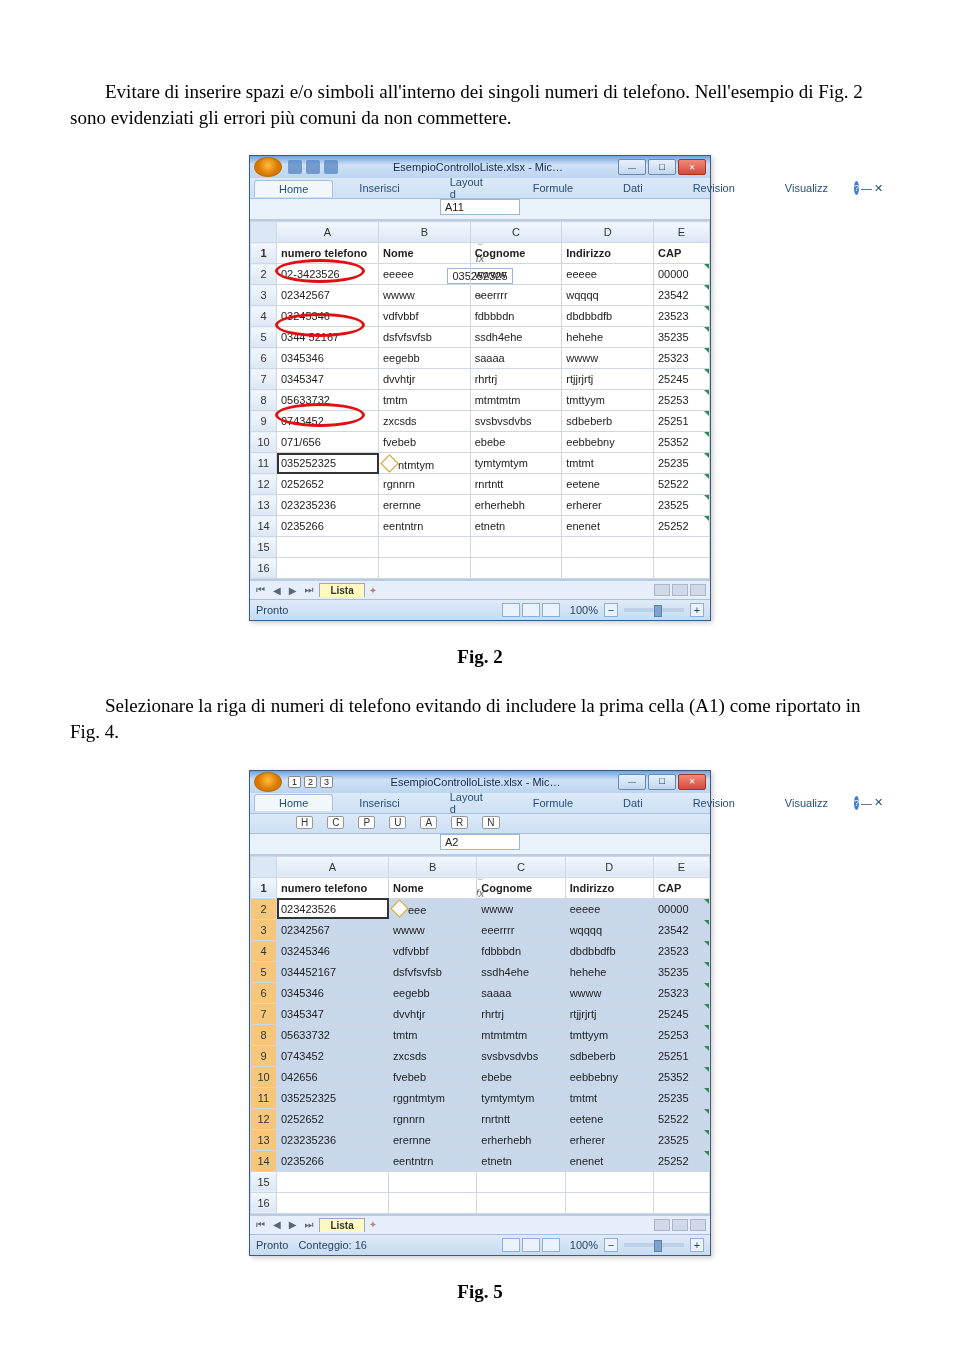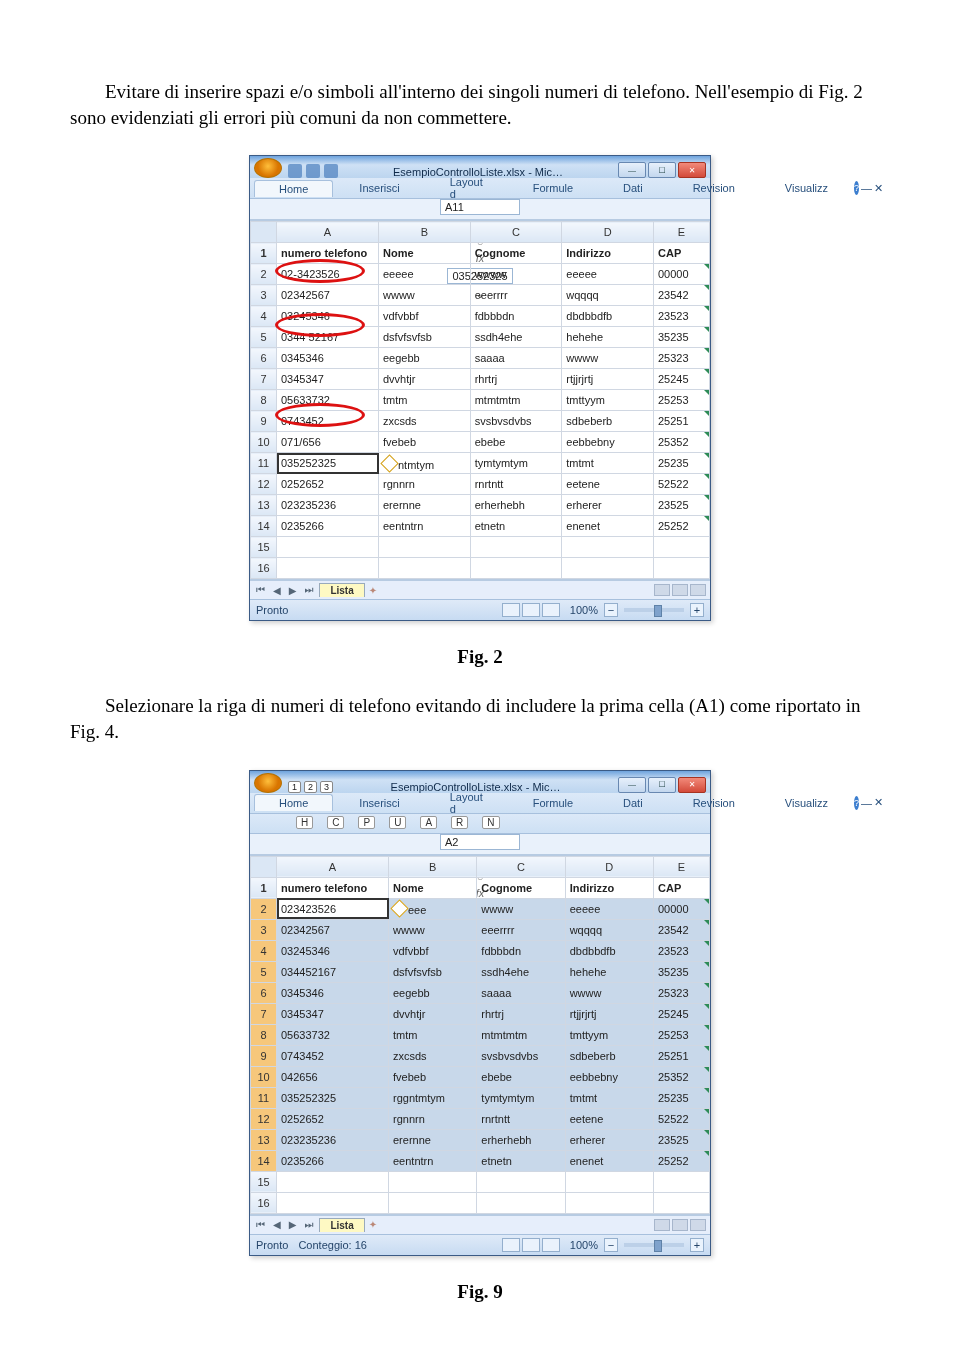--- a/index.html
+++ b/index.html
@@ -36,21 +36,21 @@
     font-family: "Segoe UI", Tahoma, sans-serif;
     font-size: 11px;
     color: #222;
     border: 1px solid #3b5b86;
     background: #d5e3f3;
     box-shadow: 2px 2px 5px rgba(0,0,0,.2);
     position: relative;
   }
   .xlwin .titlebar {
     display: flex;
-    align-items: flex-end;
+    align-items: center;
     height: 22px;
     background: linear-gradient(#6ea3dd,#cfe1f5 40%,#bcd5ef);
     padding: 0 4px;
     font-size: 11px;
     color: #222;
     gap: 6px;
     position: relative;
   }
   .titlebar .officebtn {
     width: 26px; height: 18px;
@@ -618,13 +618,13 @@
       <div class="zoom">
         <span>100%</span>
         <div class="zbtn">−</div>
         <div class="slider"></div>
         <div class="zbtn">+</div>
       </div>
     </div>
   </div>
 </div>
 
-<p class="fig-caption">Fig. 9</p>
+<p class="fig-caption">Fig. 5</p>
 
 </body></html>

